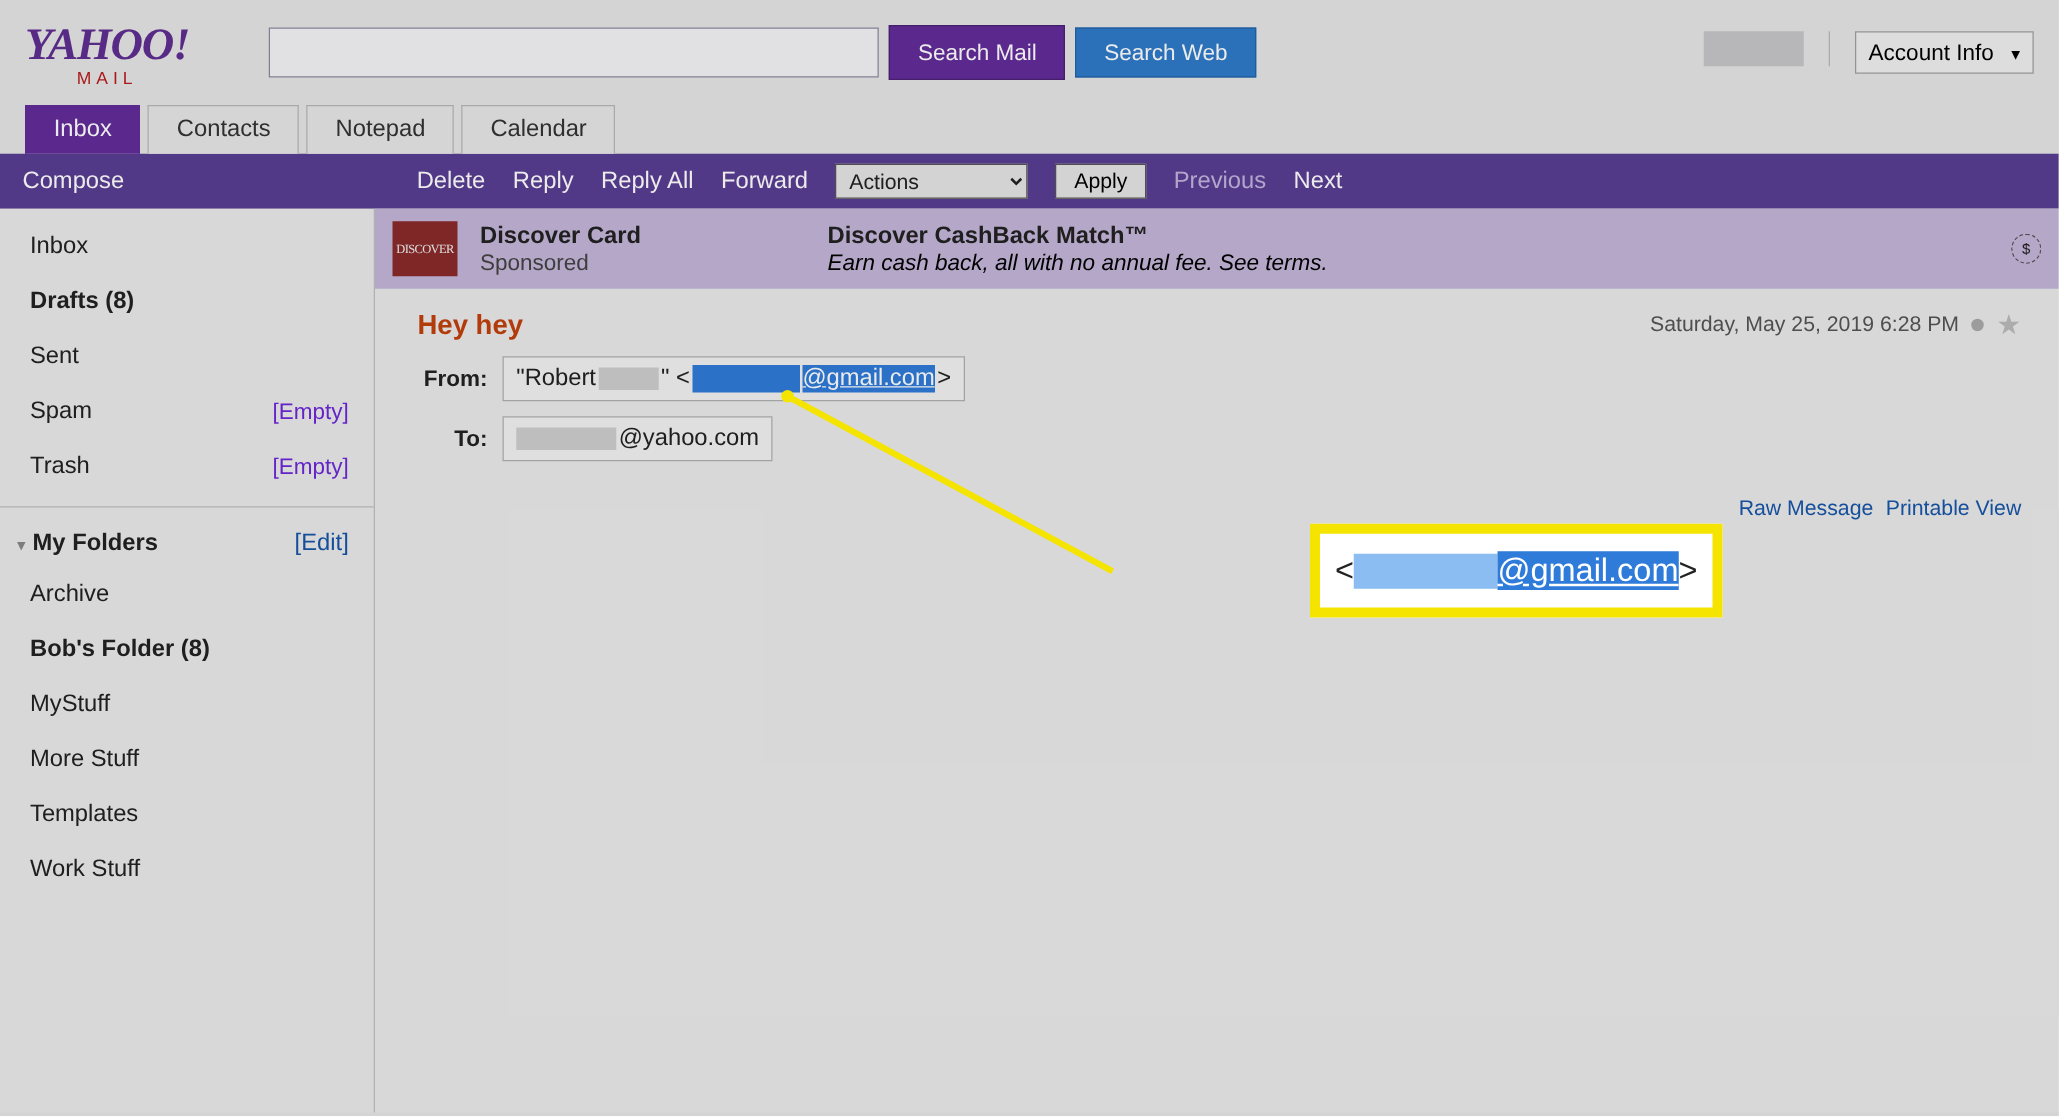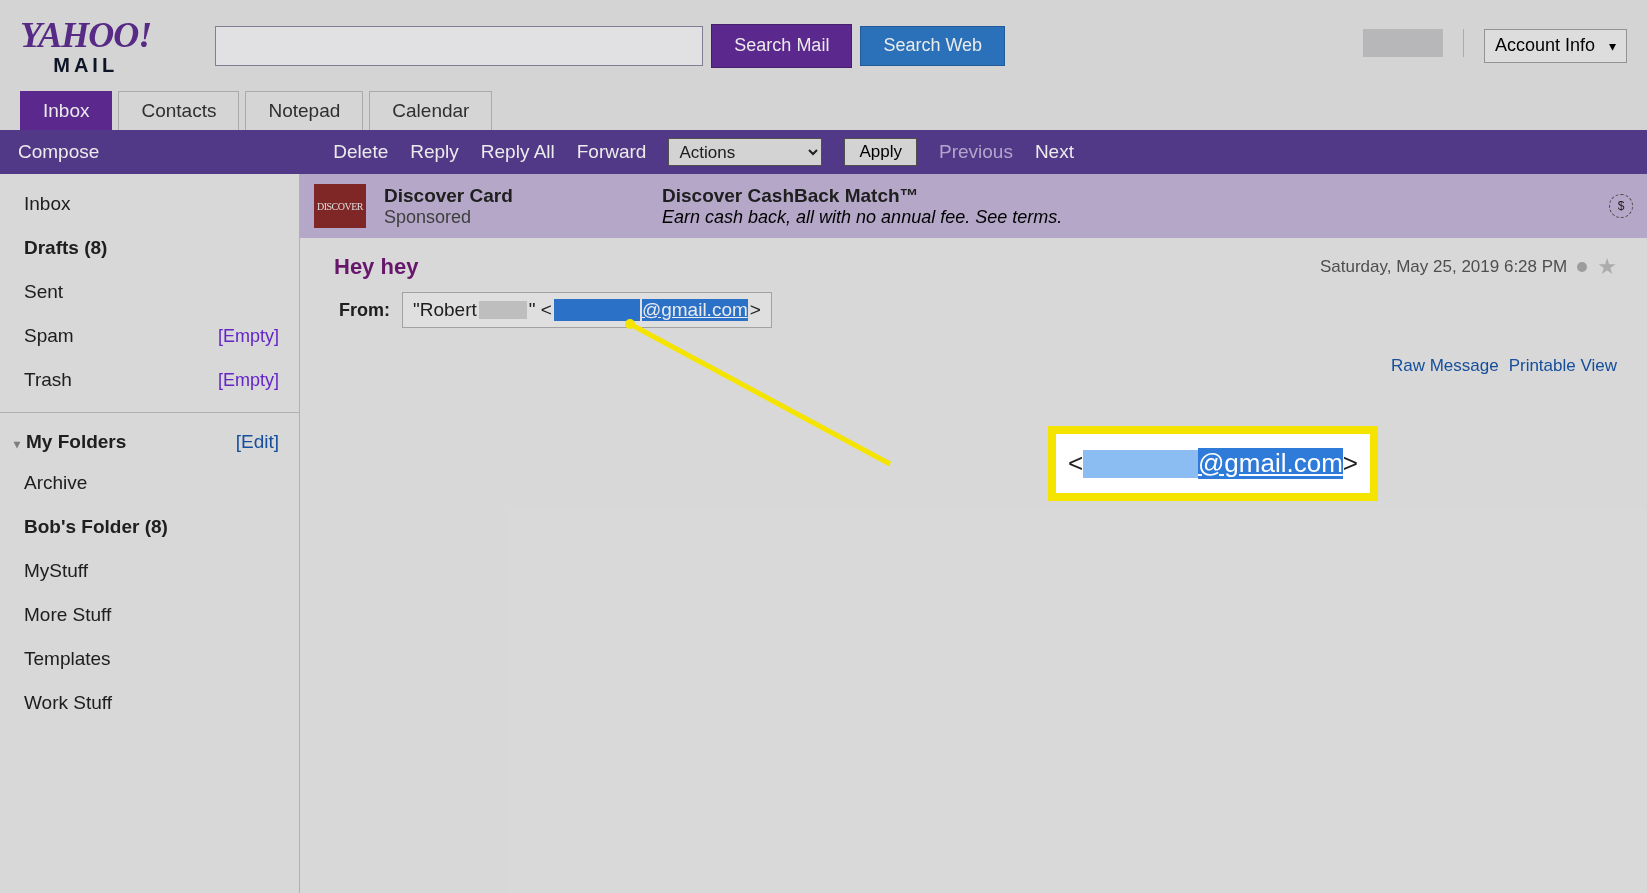--- a/index.html
+++ b/index.html
@@ -1,21 +1,21 @@
 <!DOCTYPE html>
 <html><head>
 <meta charset="utf-8">
 <style>
   * { box-sizing: border-box; margin: 0; padding: 0; }
   body { font-family: Arial, Helvetica, sans-serif; background: #e6e6e6; width: 1647px; height: 893px; overflow: hidden; position: relative; }
   .overlay { position: absolute; inset: 0; background: rgba(0,0,0,0.08); pointer-events: none; z-index: 50; }
   .header { display: flex; align-items: center; padding: 14px 20px 14px 20px; gap: 0; }
   .logo { display: flex; flex-direction: column; align-items: center; margin-right: 64px; user-select:none;}
   .logo-top { font-family: Georgia, 'Times New Roman', serif; font-size: 36px; font-weight: 700; font-style: italic; color: #5f2e91; letter-spacing: -1px; }
-  .logo-bottom { font-size: 20px; color: #0f172a; letter-spacing: 4px; margin-top: -2px; font-weight: bold; }
+  .logo-bottom { font-size: 14px; color: #b91c1c; letter-spacing: 4px; margin-top: -2px; }
   .search-box { width: 488px; height: 40px; border: 1px solid #8a8aa0; background: #f5f5f7; padding: 4px 8px; font-size: 16px; }
   .btn-purple { height: 44px; padding: 0 22px; background: #632c9b; color: #fff; border: 1px solid #4b2275; font-size: 18px; cursor: pointer; margin-left: 8px; }
   .btn-blue { height: 40px; padding: 0 22px; background: #2f7bc9; color: #fff; border: 1px solid #2463a6; font-size: 18px; cursor: pointer; margin-left: 8px; }
   .header-right { margin-left: auto; display: flex; align-items: flex-start; gap: 20px; }
   .grey-box { width: 80px; height: 28px; background: #c7c7c9; border: none; }
   .account-info { height: 34px; padding: 4px 10px; background: #f0f0f0; border: 1px solid #a0a0a0; font-size: 18px; display: flex; align-items: center; gap: 14px; cursor: pointer; }
   .caret-down::after { content: "\25BE"; font-size: 14px; }
   .main-tabs { display: flex; margin-left: 20px; }
   .tab { padding: 8px 22px; font-size: 19px; border: 1px solid #b9b9b9; border-bottom: none; background: #e8e8e8; color: #333; cursor: pointer; margin-right: 6px; }
   .tab.active { background: #632c9b; color: #fff; border-color: #632c9b; }
@@ -38,21 +38,21 @@
   .sponsored-bar { height: 64px; background: #c4b6da; display: flex; align-items: center; padding: 0 14px; gap: 18px; }
   .sp-badge { width: 52px; height: 44px; background: #8a2b2b; color: #f0f0f0; font-size: 10px; display: flex; align-items: center; justify-content: center; font-family: Georgia; letter-spacing: -0.5px; }
   .sp-col1 { width: 260px; }
   .sp-title { font-weight: 700; font-size: 19px; color: #222; }
   .sp-sub { font-size: 18px; color: #444; }
   .sp-col2 .sp-t2 { font-weight: 700; font-size: 19px; color: #222; }
   .sp-col2 .sp-d { font-size: 18px; color: #000000; font-style: italic; }
   .sp-icon { margin-left: auto; width: 24px; height: 24px; border: 1px dashed #555; border-radius: 50%; display: flex; align-items: center; justify-content: center; font-size: 12px; color: #222; }
   .msg-head { padding: 16px 30px 10px 34px; }
   .subject-row { display: flex; align-items: center; justify-content: space-between; }
-  .subject { font-size: 22px; font-weight: 700; color: #701a75; }
+  .subject { font-size: 22px; font-weight: 700; color: #c2410c; }
   .date-side { display: flex; align-items: center; gap: 10px; }
   .date-txt { font-size: 17px; color: #555; }
   .dot { width: 10px; height: 10px; background: #aaa; border-radius: 50%; display: inline-block; }
   .star { font-size: 22px; color: #bbb; }
   .field-row { display: flex; align-items: center; margin-top: 12px; }
   .field-label { width: 56px; text-align: right; font-weight: 700; font-size: 18px; color: #222; margin-right: 12px; }
   .field-box { border: 1px solid #b0b0b0; background: #f2f2f2; padding: 6px 10px; font-size: 19px; color: #222; display: flex; align-items: center; gap: 2px; }
   .redact { display: inline-block; width: 48px; height: 18px; background: #cfcfcf; vertical-align: middle; }
   .hl-sel { background: #2f7bd9; color: #fff; padding: 0 2px; }
   .email-link { color: #1756a9; text-decoration: underline; }
@@ -185,20 +185,27 @@
         <div class="field-label">From:</div>
         <div class="field-box">
           <span>"Robert </span>
           <span class="redact"></span>
           <span>" &lt;</span>
           <span class="hl-sel" style="width:86px;display:inline-block;height:22px;"></span>
             <span class="email-link sel">@gmail.com</span>
           <span>&gt;</span>
         </div>
       </div>
+      <div class="field-row">
+        <div class="field-label">To:</div>
+        <div class="field-box">
+          <span class="redact" style="width:80px;"></span>
+          <span>@yahoo.com</span>
+        </div>
+      </div>
     </div>
 
     <div class="links-row">
       <span class="txt-link">Raw Message</span>
       <span class="txt-link">Printable View</span>
     </div>
 
     <svg class="annot" width="1200" height="500">
       <line x1="330" y1="150" x2="590" y2="290" stroke="#f5e400" stroke-width="5"></line>
       <circle cx="330" cy="150" r="5" fill="#f5e400"></circle>

